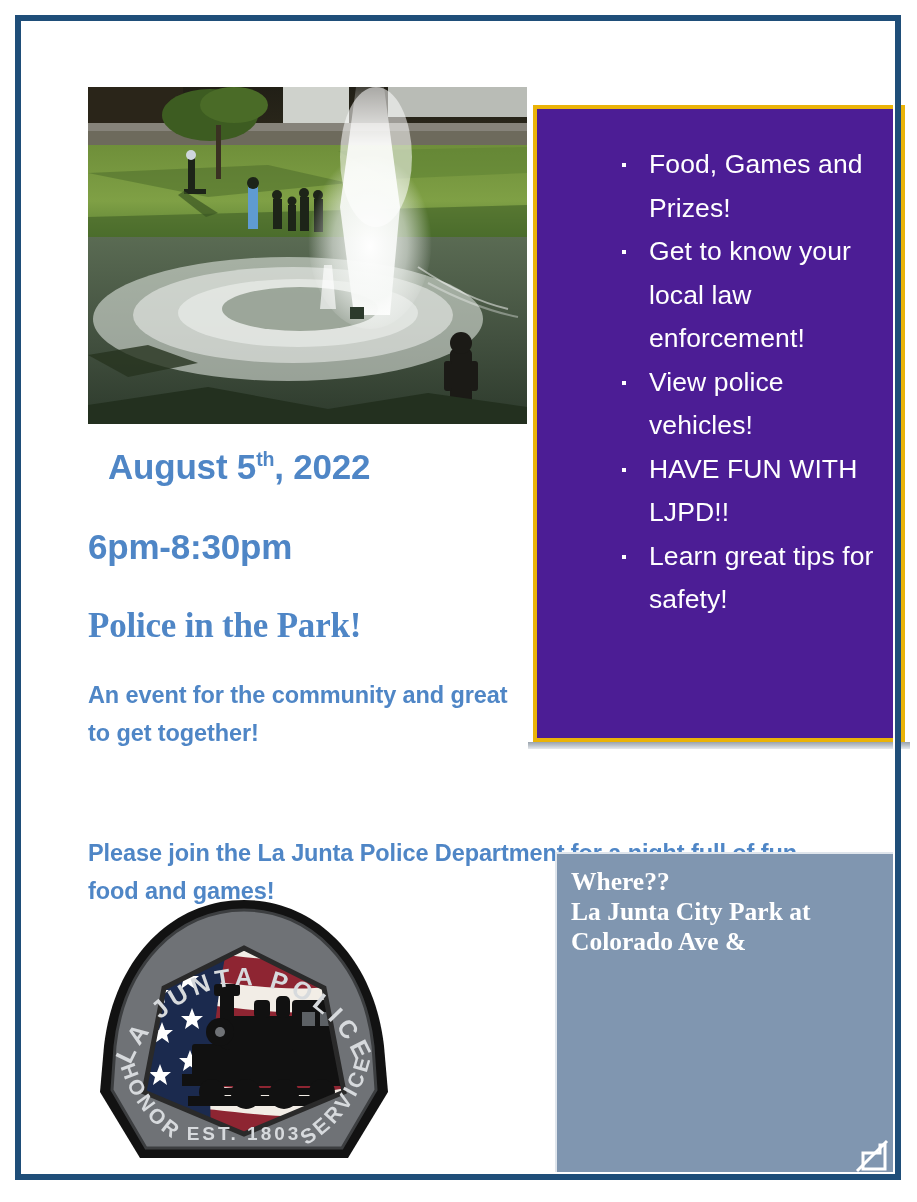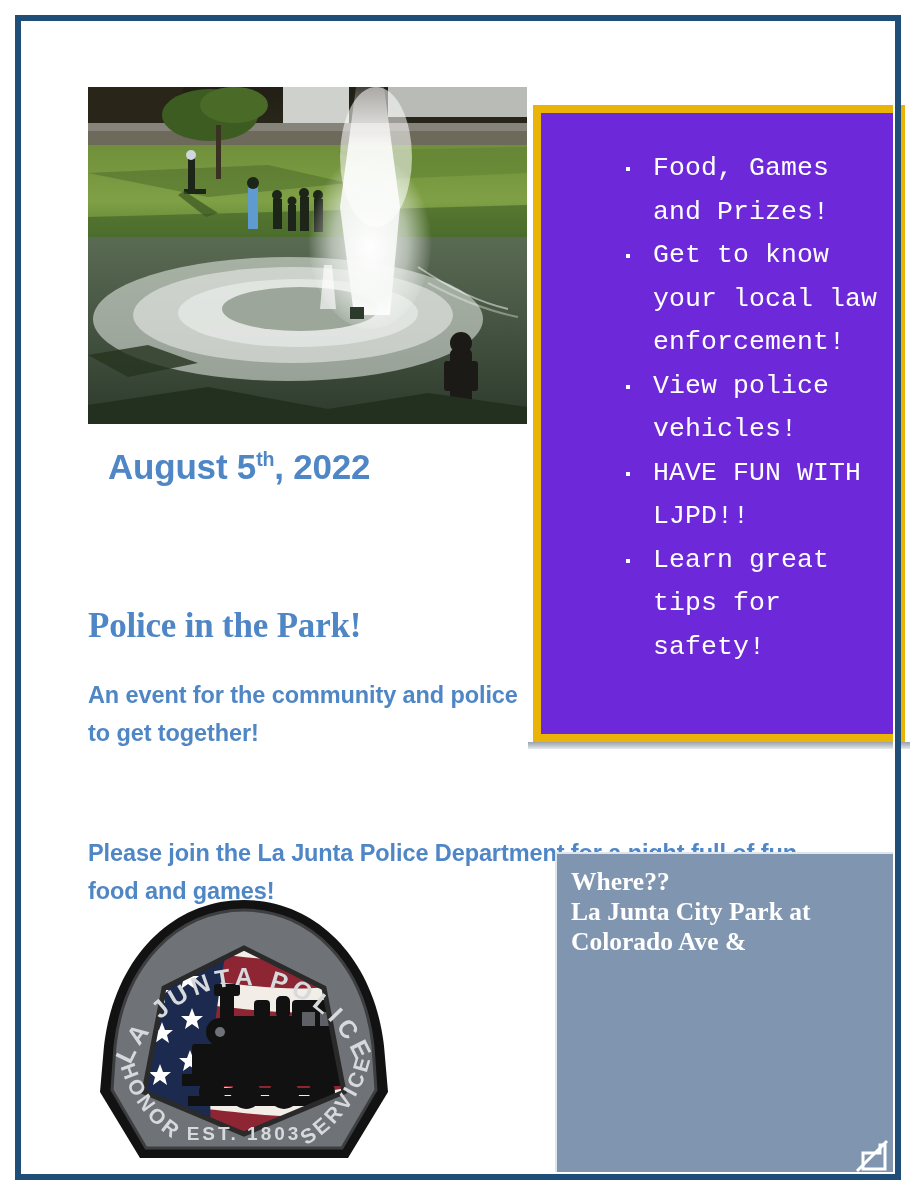--- a/index.html
+++ b/index.html
@@ -15,21 +15,21 @@
   .page-border-inner{position:absolute;left:21px;top:21px;width:874px;height:1153px;
       border:2px solid #ffffff;box-sizing:border-box;z-index:39;pointer-events:none;}
 
   
   .photo{position:absolute;left:88px;top:87px;width:439px;height:337px;overflow:hidden;
       background:#2c3a22;z-index:5;}
   .photo svg{display:block;}
 
   
   .bullets-panel{position:absolute;left:533px;top:105px;width:372px;height:637px;
-      background:#6d28d9;border:8px solid #eab308;box-sizing:border-box;z-index:10;font-family:Liberation Mono, monospace;}
+      background:#4c1d95;border:4px solid #eab308;box-sizing:border-box;z-index:10;}
   .bullets-shadow{position:absolute;left:528px;top:742px;width:382px;height:7px;
       background:linear-gradient(to bottom,#9aa3ad 0%,#b9c0c8 45%,#e7eaee 100%);z-index:9;}
   ul.bullets{list-style:none;margin:0;padding:34px 16px 0 112px;}
   ul.bullets li{position:relative;color:#ffffff;font-size:26.5px;line-height:43.5px;
       font-weight:400;letter-spacing:0.1px;}
   ul.bullets li:before{content:"";position:absolute;left:-27px;top:20px;
       width:4px;height:4px;background:#ffffff;}
 
   
   .headline{position:absolute;color:#4f86c6;font-weight:bold;letter-spacing:-0.2px;}
@@ -161,24 +161,25 @@
       <li>Food, Games and Prizes!</li>
       <li>Get to know your local law enforcement!</li>
       <li>View police vehicles!</li>
       <li>HAVE FUN WITH LJPD!!</li>
       <li>Learn great tips for safety!</li>
     </ul>
   </div>
 
   <div class="headline h-date"><span>August 5</span><span class="sup">th</span><span>, 2022</span></div>
 
+  <div class="headline h-time">6pm-8:30pm</div>
 
   <div class="headline h-title">Police in the Park!</div>
 
-  <div class="para p1">An event for the community and police to get together!</div>
+  <div class="para p1">An event for the community and great to get together!</div>
   <div class="para p2">Please join the La Junta Police Department for a night full of fun, food and games!</div>
 
   <div class="badge">
     <svg width="297" height="272" viewBox="0 0 297 272">
       <defs>
         <path id="arcTop" d="M32,176 A124,132 0 0 1 265,176"></path>
         <path id="arcLeft" d="M20,150 A130,135 0 0 0 92,252"></path>
         <path id="arcRight" d="M205,252 A130,135 0 0 0 277,150"></path>
         <clipPath id="shieldClip">
           <polygon points="148,52 228,92 248,196 148,238 48,196 68,92"></polygon>

